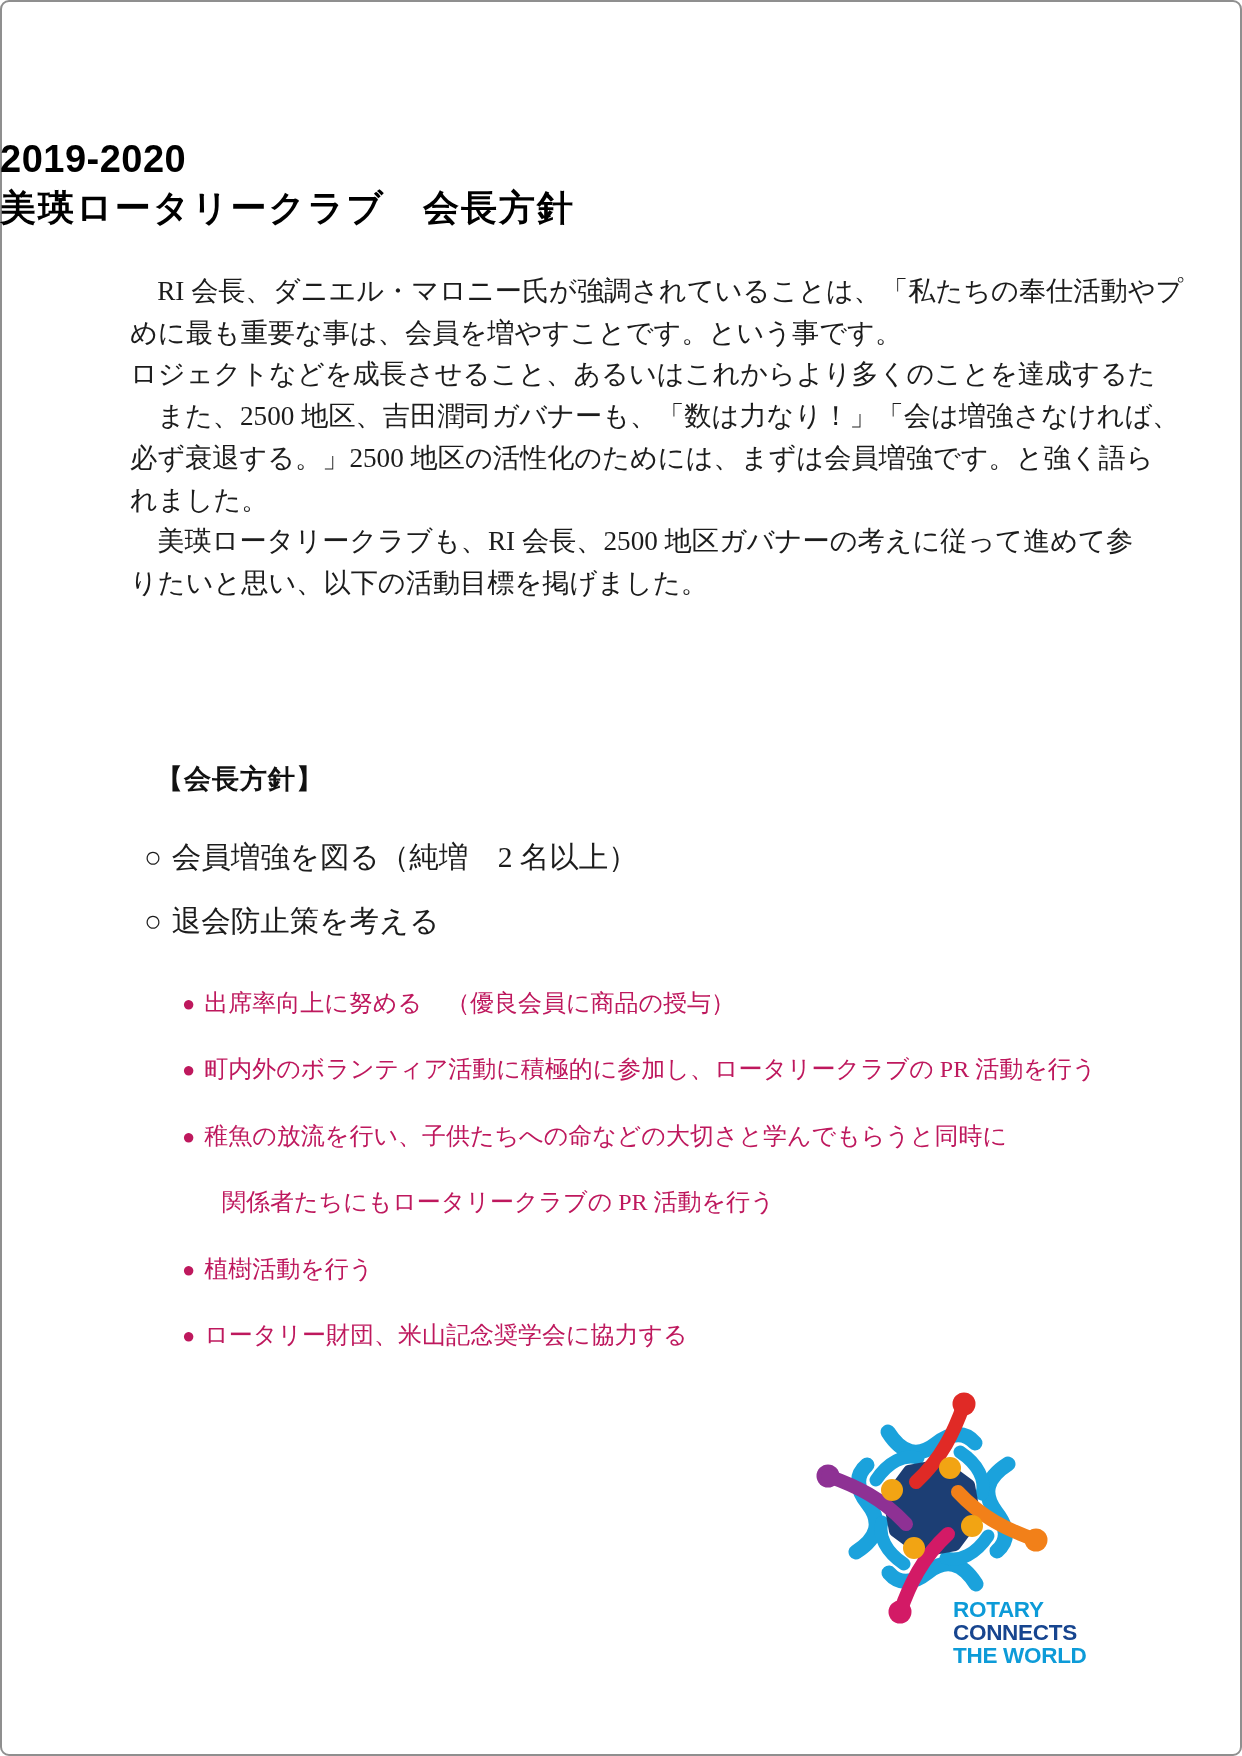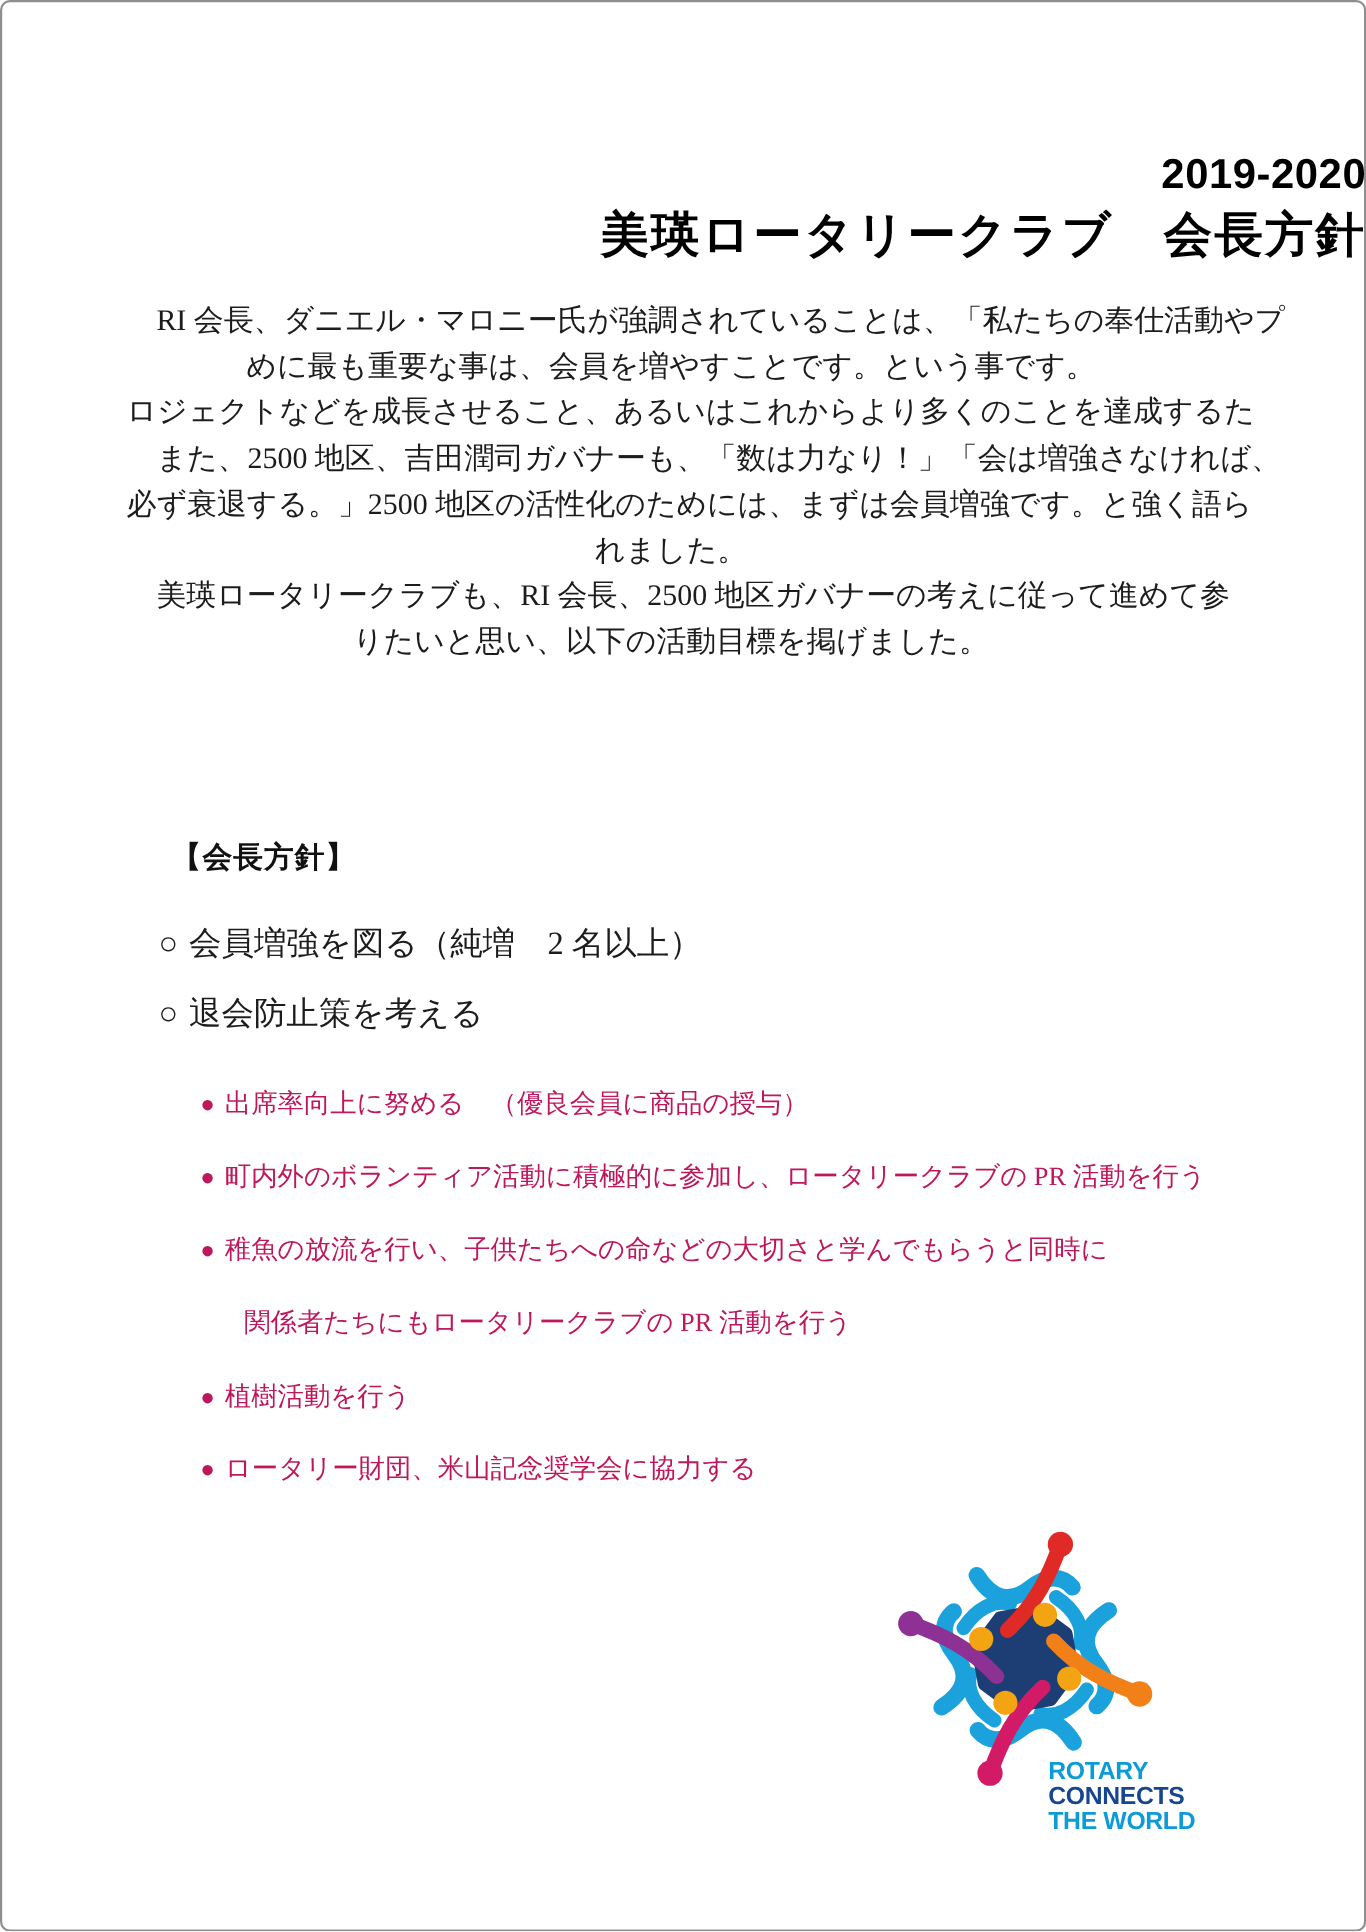--- a/index.html
+++ b/index.html
@@ -13,29 +13,29 @@
   }
   .page-frame{
     position:absolute;inset:0;
     border:2px solid #8f8f8f;
     border-radius:9px;
     box-sizing:border-box;
     pointer-events:none;
   }
   .doc-title{
     position:absolute;left:0;right:0;
-    text-align:right;
+    text-align:left;
     font-family:"Liberation Sans","DejaVu Sans",sans-serif;
     font-weight:bold;color:#000;
   }
   .doc-title.line1{top:138px;font-size:38px;letter-spacing:.5px;}
-  .doc-title.line2{top:184px;font-size:44px;letter-spacing:2px;}
+  .doc-title.line2{top:184px;font-size:36px;letter-spacing:2px;}
   .body-text{
-    position:absolute;left:115px;top:271px;width:990px;
-    font-size:27.2px;line-height:41.7px;color:#1c1c1c;text-align:center;
+    position:absolute;left:130px;top:271px;width:990px;
+    font-size:27.2px;line-height:41.7px;color:#1c1c1c;
   }
   .body-text .bline{white-space:pre;}
   .goals-heading{
     position:absolute;left:156px;top:761px;
     font-family:"Liberation Sans","DejaVu Sans",sans-serif;
     font-weight:bold;font-size:27px;color:#111;
     letter-spacing:1px;
   }
   .circle-list{position:absolute;left:144px;top:838px;font-size:29.5px;color:#1c1c1c;}
   .crow{height:63.5px;white-space:pre;}

